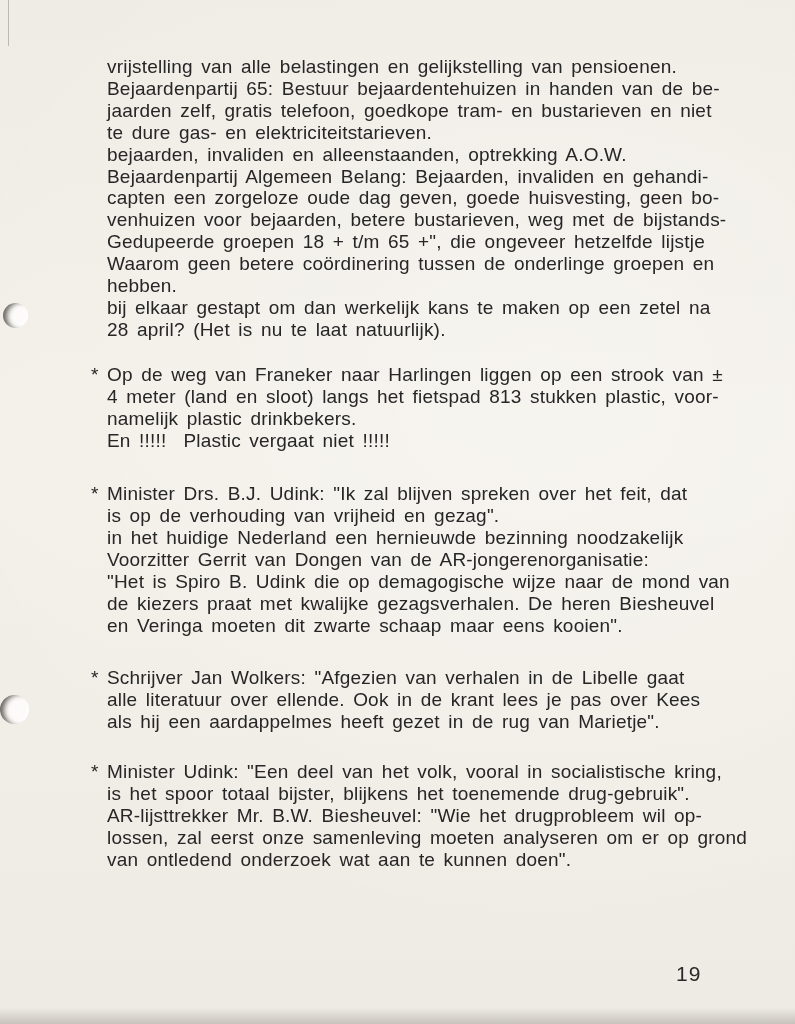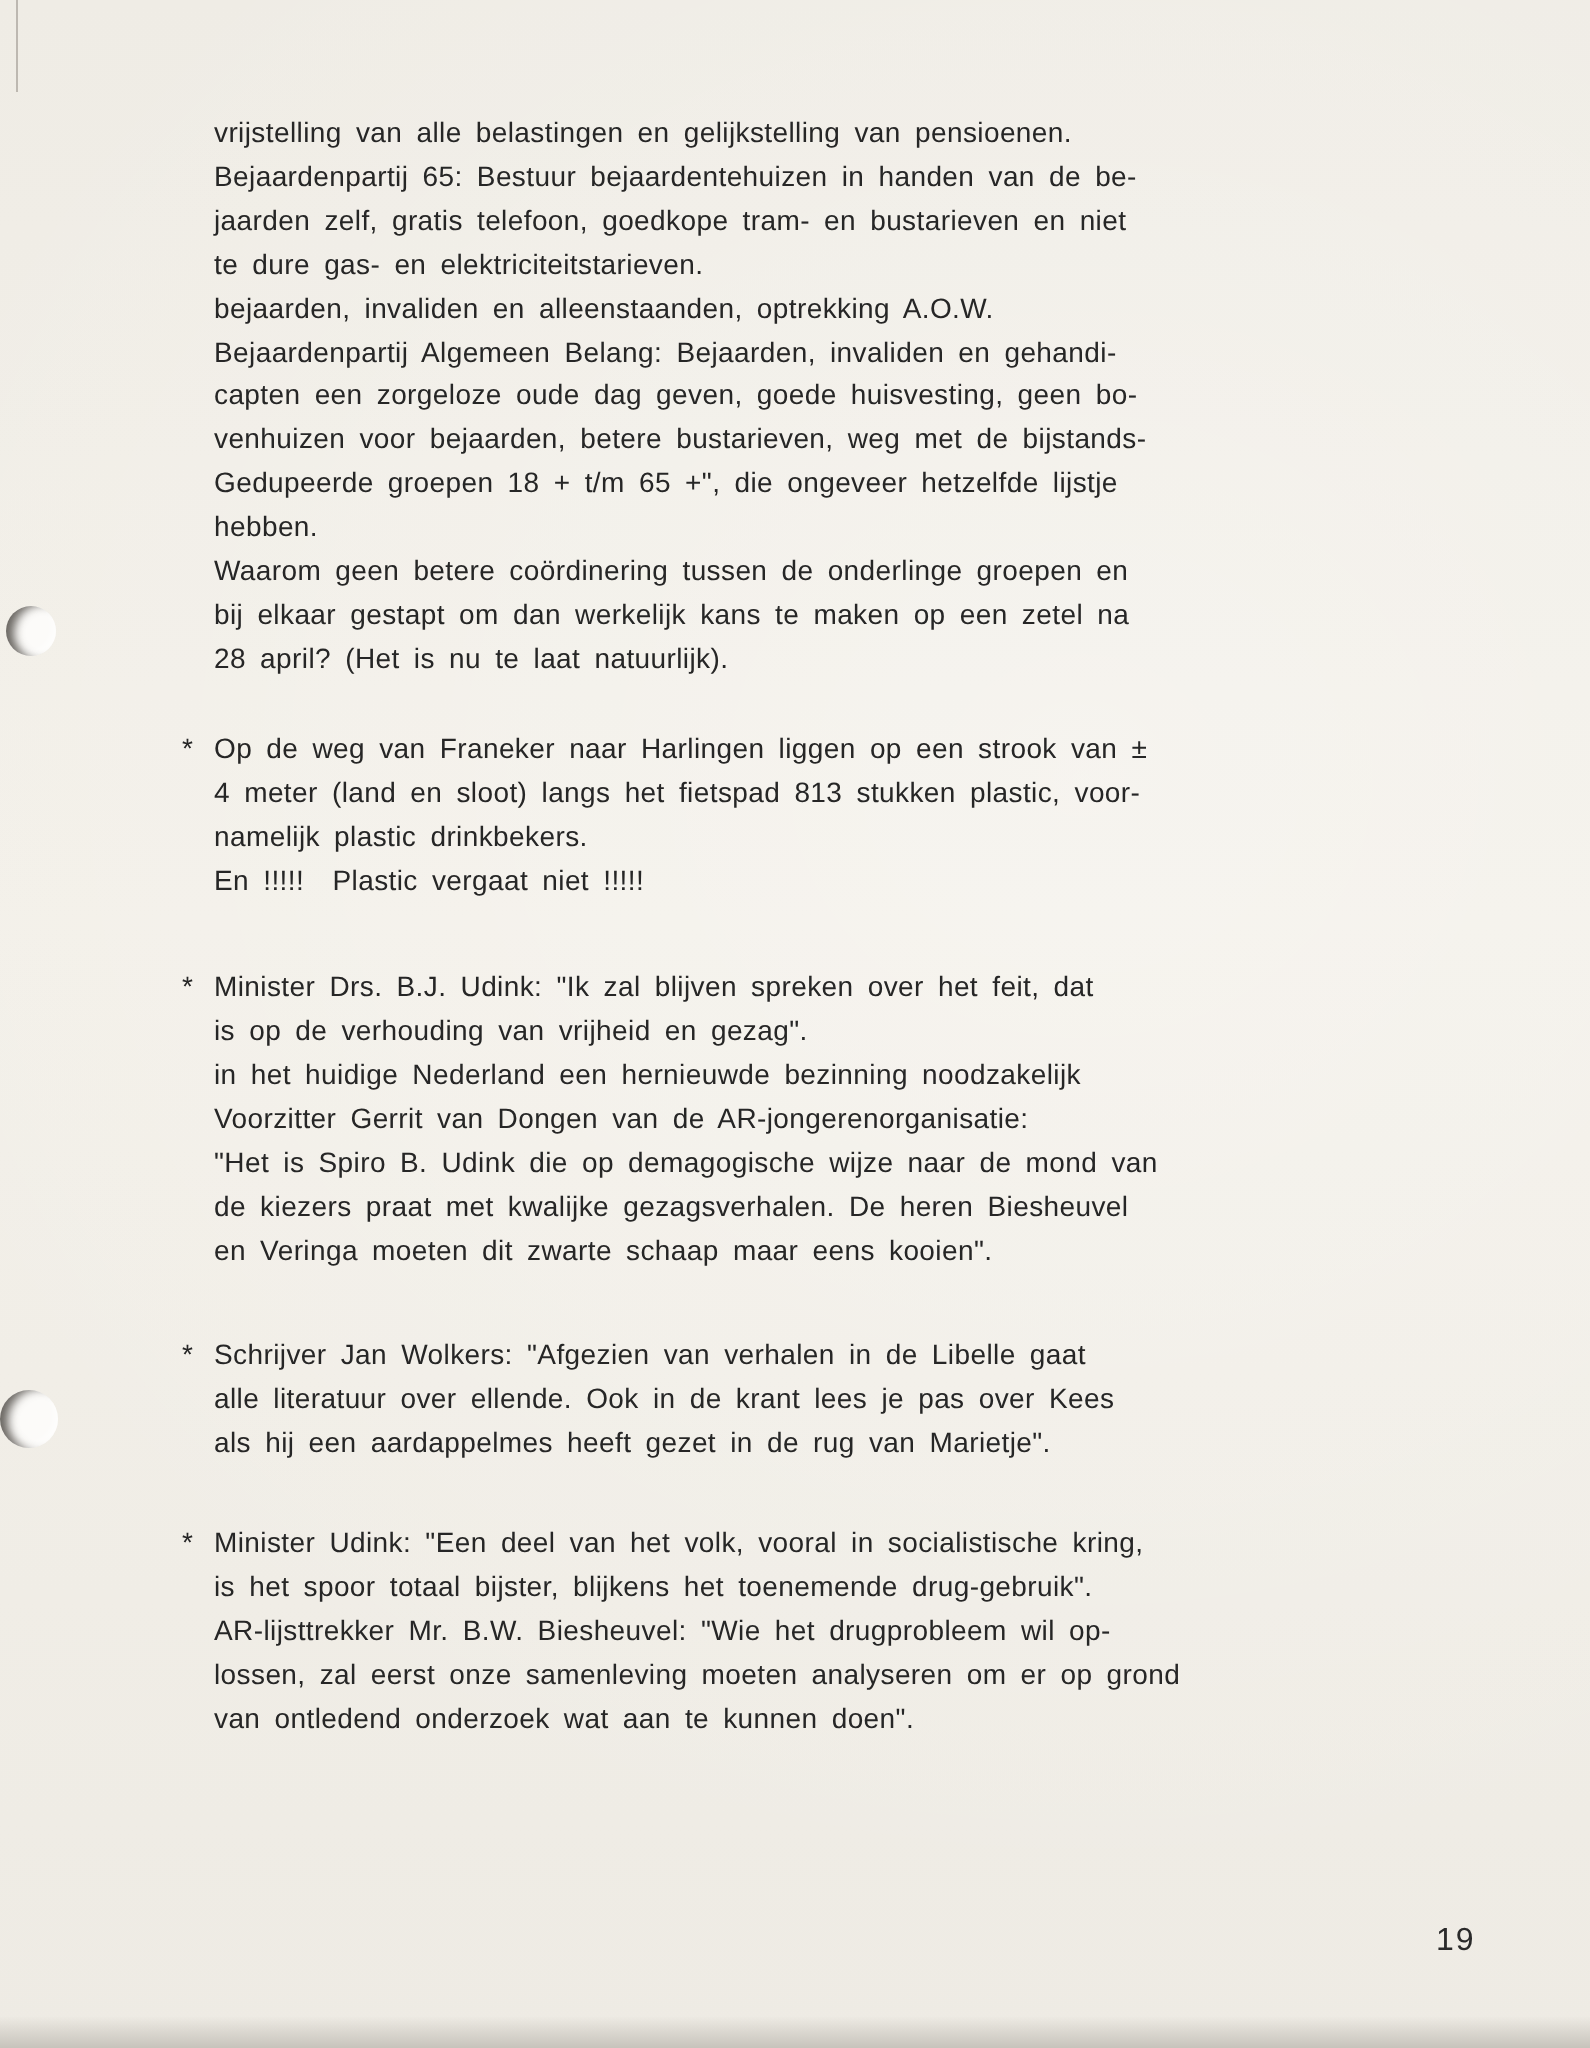--- a/index.html
+++ b/index.html
@@ -16,21 +16,21 @@
       radial-gradient(130% 90% at 68% 38%, rgba(255,255,255,0.30), rgba(0,0,0,0) 62%),
       linear-gradient(180deg, #efece5 0%, #f3f0e9 45%, #eeebe4 100%);
     font-family: "Liberation Sans", sans-serif;
     color: #262626;
   }
   .text-block {
     position: absolute;
     left: 107px;
     top: 56px;
     width: 668px;
-    font-size: 14px;
+    font-size: 19px;
     line-height: 21.9px;
     letter-spacing: 0.2px;
     word-spacing: 3px;
   }
   .line { white-space: pre; }
   .bullet {
     display: flex;
     margin-left: -16px;
   }
   .bullet .marker {
@@ -38,23 +38,23 @@
     width: 10px;
     margin-right: 6px;
   }
   .blines { flex: 1; min-width: 0; }
   .gap-b1 { margin-top: 23px; }
   .gap-b2 { margin-top: 32px; }
   .gap-b3 { margin-top: 30px; }
   .gap-b4 { margin-top: 29px; }
   .page-number {
     position: absolute;
-    left: 718px;
+    left: 676px;
     top: 962px;
-    font-size: 16px;
+    font-size: 21px;
     letter-spacing: 1px;
     color: #2a2a2a;
   }
   .hole {
     position: absolute;
     border-radius: 50%;
     background: radial-gradient(circle at 58% 42%, #fcfbf9 55%, #e6e3dd 100%);
     box-shadow:
       inset 6px 1px 5px -2px rgba(62,58,52,0.75),
       inset -2px -2px 3px rgba(255,255,255,0.6);
@@ -92,22 +92,22 @@
     <section class="para">
       <div class="line">vrijstelling van alle belastingen en gelijkstelling van pensioenen.</div>
       <div class="line">Bejaardenpartij 65: Bestuur bejaardentehuizen in handen van de be-</div>
       <div class="line">jaarden zelf, gratis telefoon, goedkope tram- en bustarieven en niet</div>
       <div class="line">te dure gas- en elektriciteitstarieven.</div>
       <div class="line">bejaarden, invaliden en alleenstaanden, optrekking A.O.W.</div>
       <div class="line">Bejaardenpartij Algemeen Belang: Bejaarden, invaliden en gehandi-</div>
       <div class="line">capten een zorgeloze oude dag geven, goede huisvesting, geen bo-</div>
       <div class="line">venhuizen voor bejaarden, betere bustarieven, weg met de bijstands-</div>
       <div class="line">Gedupeerde groepen 18 + t/m 65 +", die ongeveer hetzelfde lijstje</div>
+      <div class="line">Waarom geen betere coördinering tussen de onderlinge groepen en</div>
       <div class="line">hebben.</div>
-      <div class="line">Waarom geen betere coördinering tussen de onderlinge groepen en</div>
       <div class="line">bij elkaar gestapt om dan werkelijk kans te maken op een zetel na</div>
       <div class="line">28 april? (Het is nu te laat natuurlijk).</div>
     </section>
 
     <section class="bullet gap-b1">
       <span class="marker">*</span>
       <div class="blines">
         <div class="line">Op de weg van Franeker naar Harlingen liggen op een strook van ±</div>
         <div class="line">4 meter (land en sloot) langs het fietspad 813 stukken plastic, voor-</div>
         <div class="line">namelijk plastic drinkbekers.</div>

